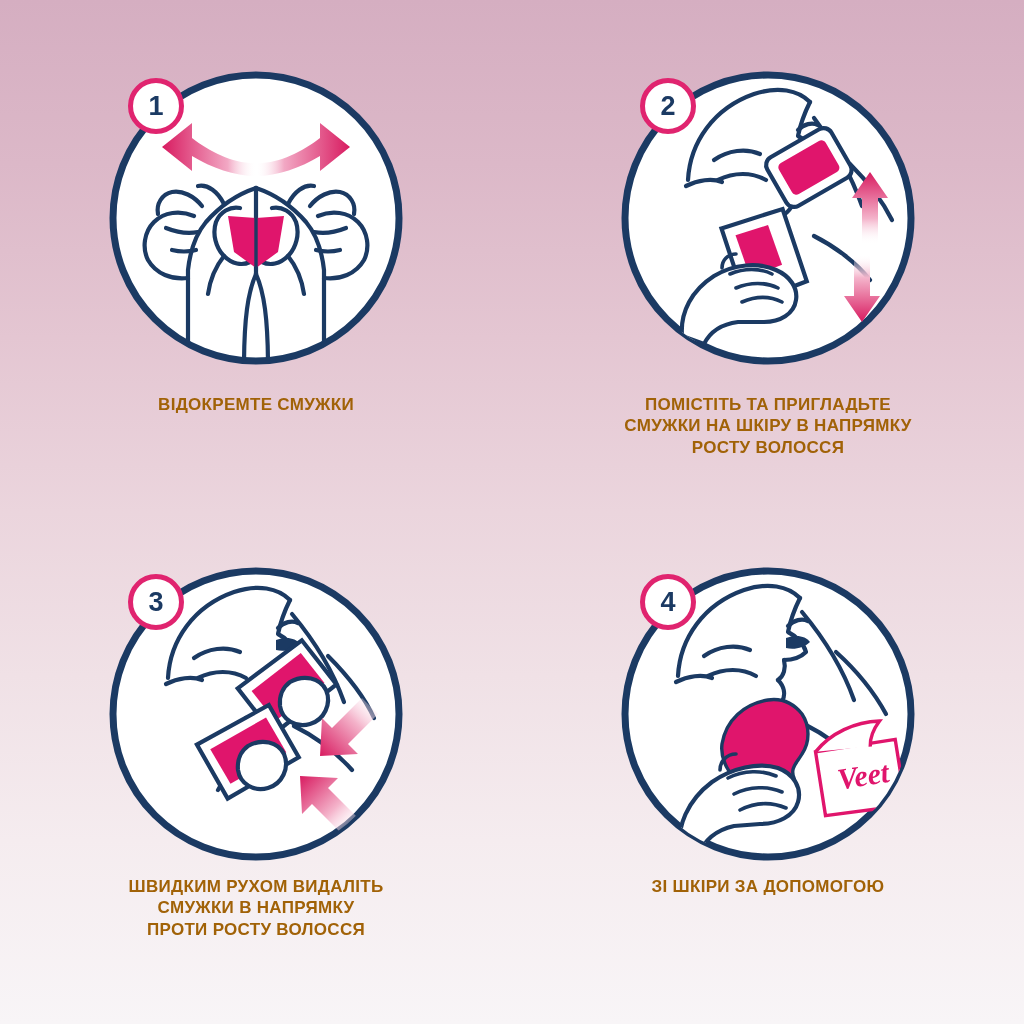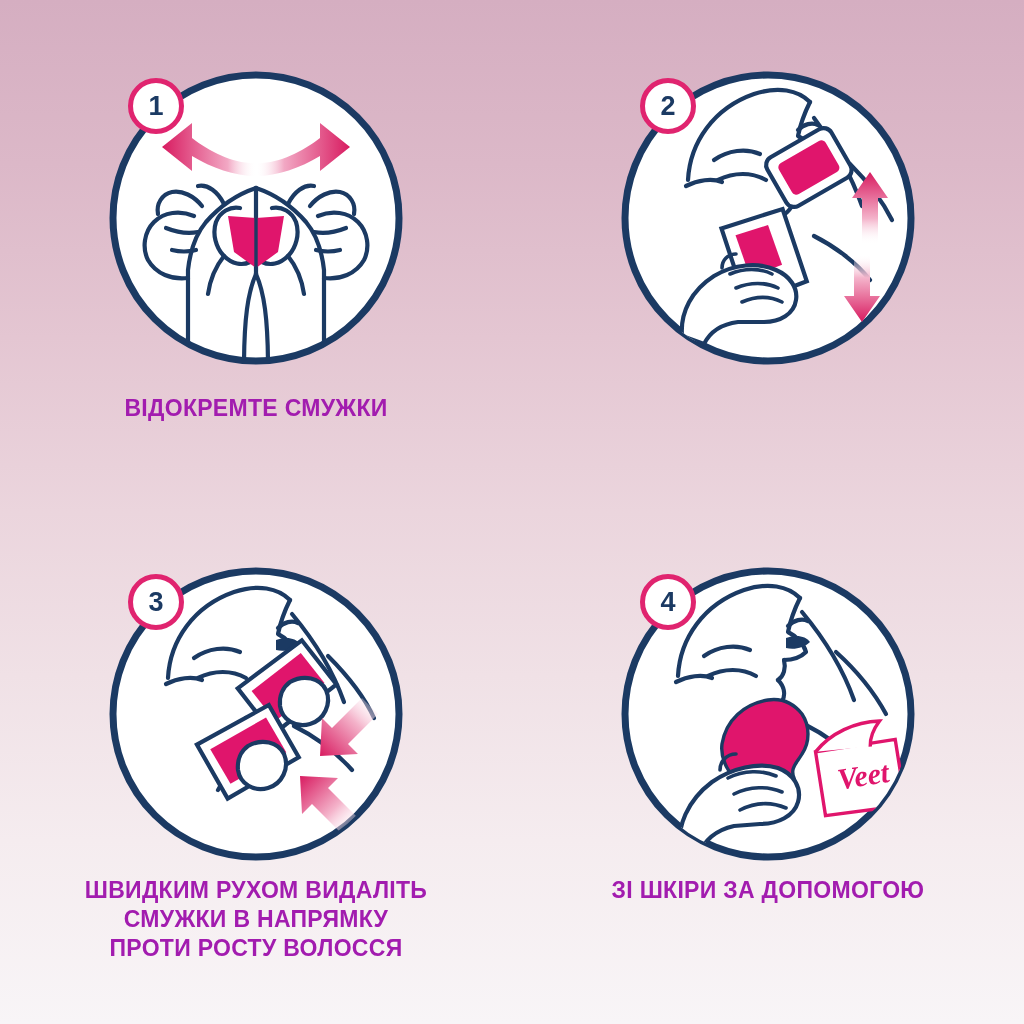--- a/index.html
+++ b/index.html
@@ -82,22 +82,22 @@
     font-size: 27px;
     font-weight: bold;
     line-height: 1;
     letter-spacing: 0;
   }
 
   
   .caption {
     margin-top: 26px;
     text-align: center;
-    color: #a21caf;
-    font-size: 23px;
+    color: #a16207;
+    font-size: 17px;
     font-weight: bold;
     line-height: 1.26;
     letter-spacing: 0.3px;
     max-width: 480px;
     text-transform: uppercase;
   }
   .step.row2 .caption { margin-top: 12px; }
   .caption .ln { display: block; white-space: nowrap; }
 </style>
 </head>
@@ -232,20 +232,25 @@
               <path d="M104 200 C 104 192 110 186 118 186"></path>
             </g>
 
             <path d="M244 176 L244 130 L234 130 L252 104 L270 130 L260 130 L260 176 Z" fill="url(#arrUp2)"></path>
             <path d="M236 186 L236 228 L226 228 L244 254 L262 228 L252 228 L252 186 Z" fill="url(#arrDn2)"></path>
           </g>
         </svg>
         <div class="badge">
           <span>2</span>
         </div>
+      </div>
+      <div class="caption">
+        <span class="ln">ПОМІСТІТЬ ТА ПРИГЛАДЬТЕ</span>
+        <span class="ln">СМУЖКИ НА ШКІРУ В НАПРЯМКУ</span>
+        <span class="ln">РОСТУ ВОЛОССЯ</span>
       </div>
     </div>
 
     <div class="step row2">
       <div class="circle-wrap">
         <svg class="circle-svg" viewBox="0 0 300 300">
           <defs>
             <clipPath id="clip3">
                 <circle cx="150" cy="150" r="143"></circle>
               </clipPath>

